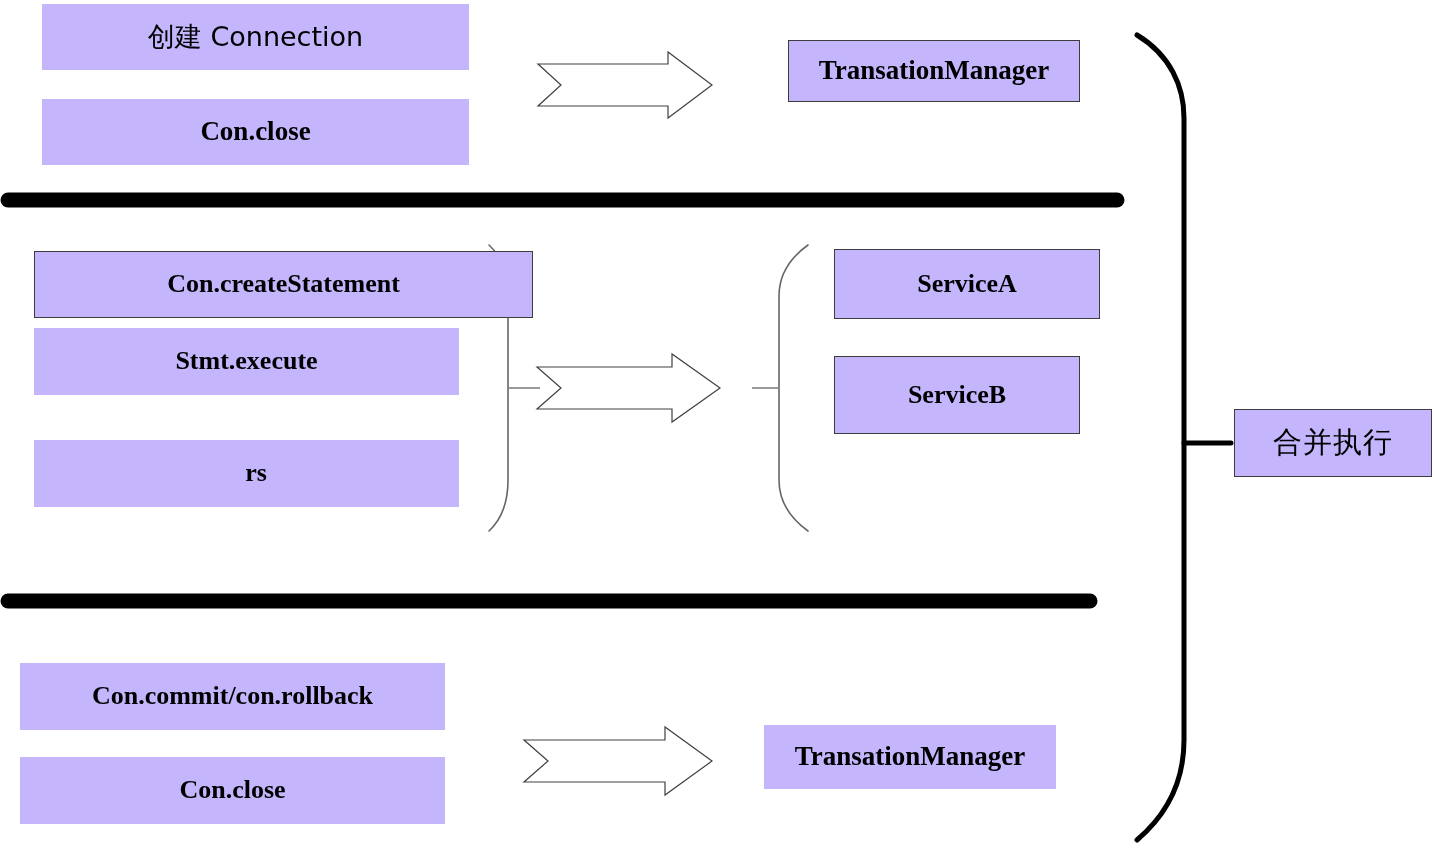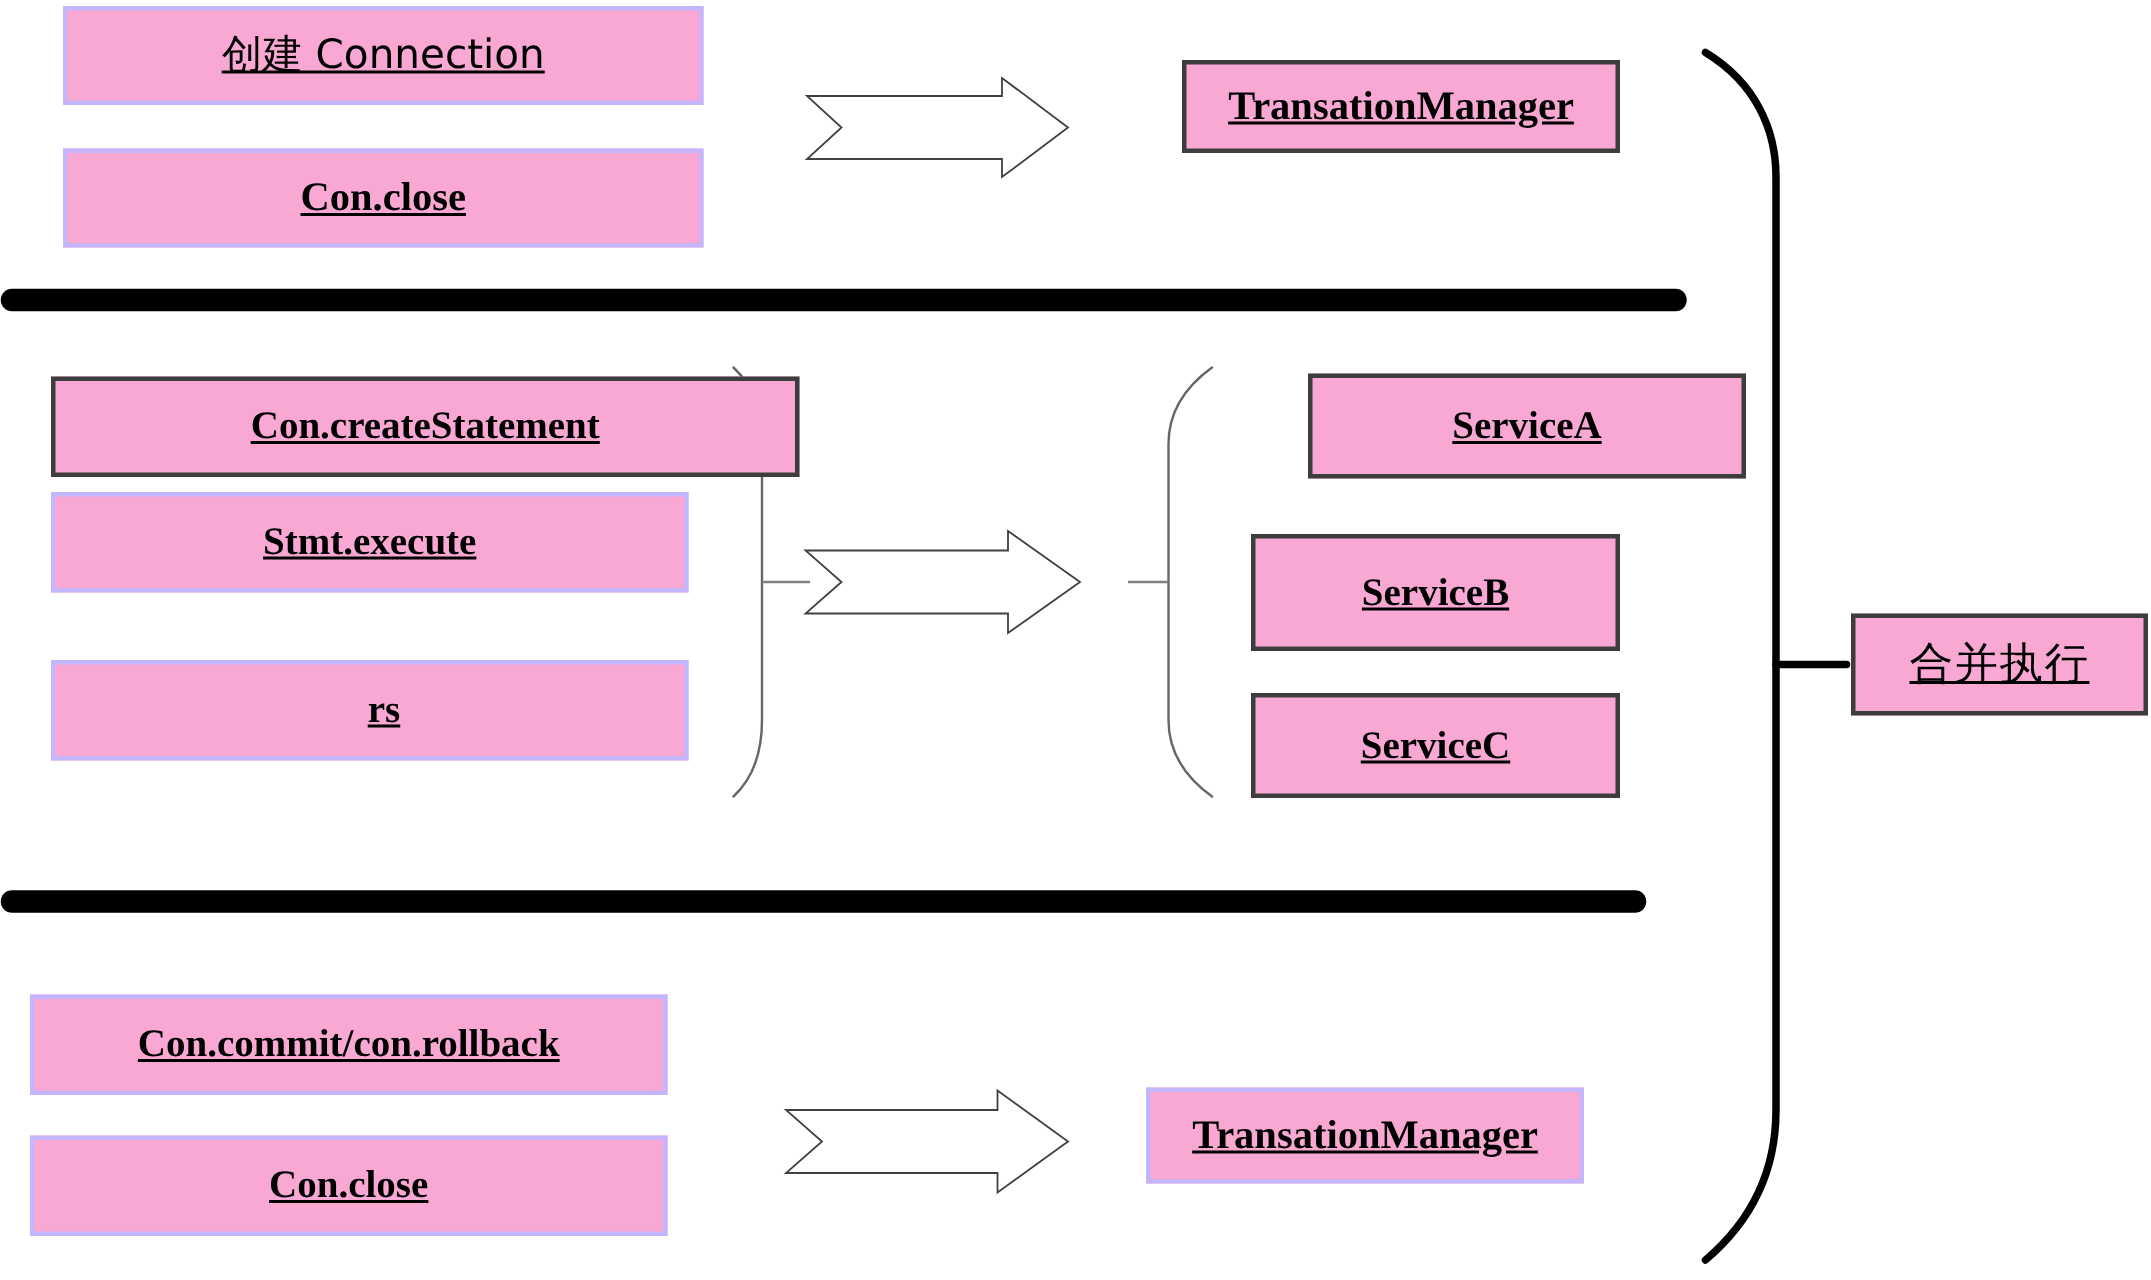--- a/index.html
+++ b/index.html
@@ -15,27 +15,26 @@
     position: relative;
     width: 1434px;
     height: 853px;
     background: #ffffff;
     overflow: hidden;
   }
   
   .box {
     position: absolute;
     box-sizing: border-box;
-    border: 3px solid #c4b5fd;
-    background: #f9a8d4;
+    border: 1px solid #c4b5fd;
+    background: #c4b5fd;
     display: flex;
     align-items: center;
     justify-content: center;
     text-align: center;
-    text-decoration: underline;
   }
   .box .box-label {
     font-family: "Liberation Serif", "DejaVu Serif", serif;
     font-weight: bold;
     color: #000000;
     line-height: 1.1;
     white-space: nowrap;
   }
   .box.dark-border {
     border-color: #3d3d3d;
@@ -137,31 +136,28 @@
   </div>
 
   <div class="box" style="left:34px; top:328px; width:425px; height:67px;">
     <span class="box-label" style="font-size:26px;">Stmt.execute</span>
   </div>
 
   <div class="box" style="left:34px; top:440px; width:425px; height:67px;padding-left:19px;">
     <span class="box-label" style="font-size:26px;">rs</span>
   </div>
 
-  <div class="box dark-border" style="left:872px; top:249px; width:292px; height:70px;">
+  <div class="box dark-border" style="left:834px; top:249px; width:266px; height:70px;">
     <span class="box-label" style="font-size:26px;">ServiceA</span>
   </div>
 
   <div class="box dark-border" style="left:834px; top:356px; width:246px; height:78px;">
     <span class="box-label" style="font-size:26px;">ServiceB</span>
   </div>
 
-  <div class="box dark-border" style="left:834px; top:462px; width:246px; height:70px;">
-    <span class="box-label" style="font-size:26px;">ServiceC</span>
-  </div>
 
   <div class="box" style="left:20px; top:663px; width:425px; height:67px;">
     <span class="box-label" style="font-size:26px;">Con.commit/con.rollback</span>
   </div>
 
   <div class="box" style="left:20px; top:757px; width:425px; height:67px;">
     <span class="box-label" style="font-size:26px;">Con.close</span>
   </div>
 
   <div class="box" style="left:764px; top:725px; width:292px; height:64px;">

